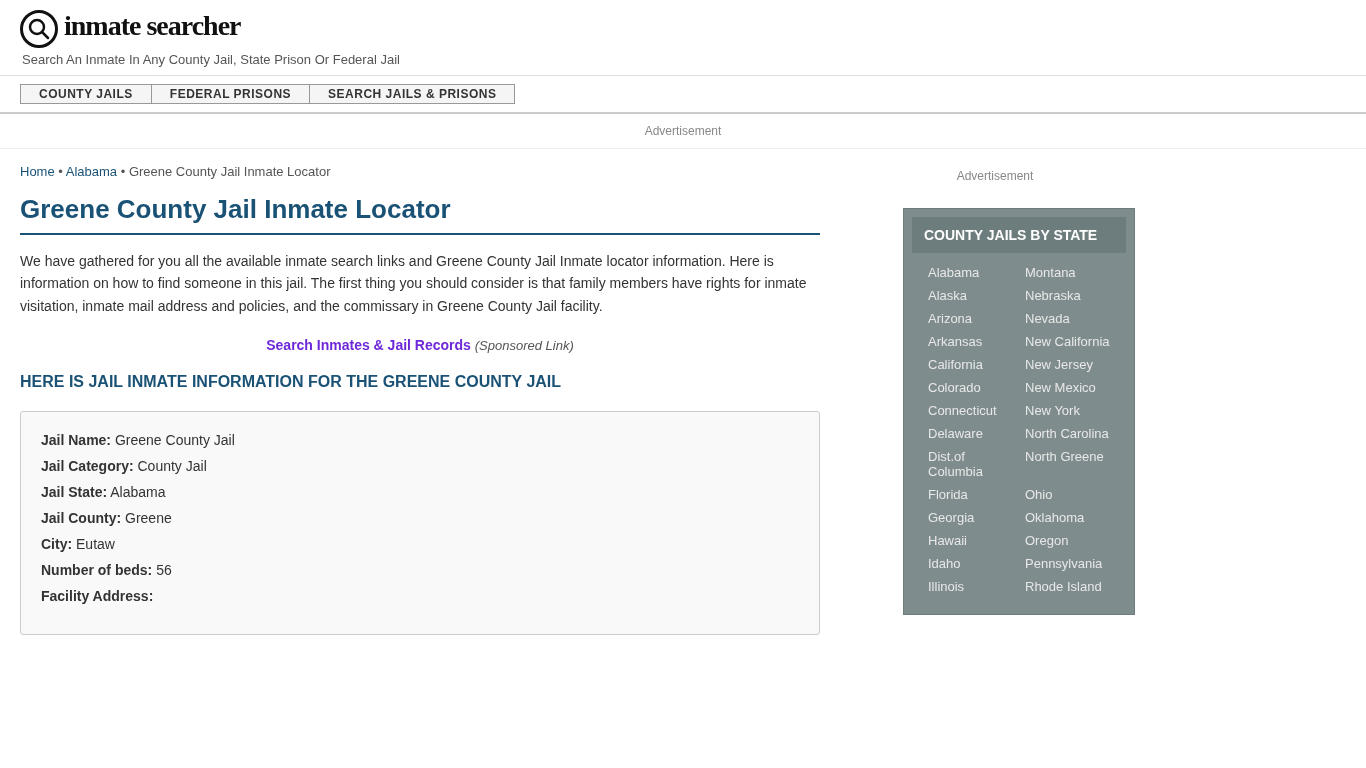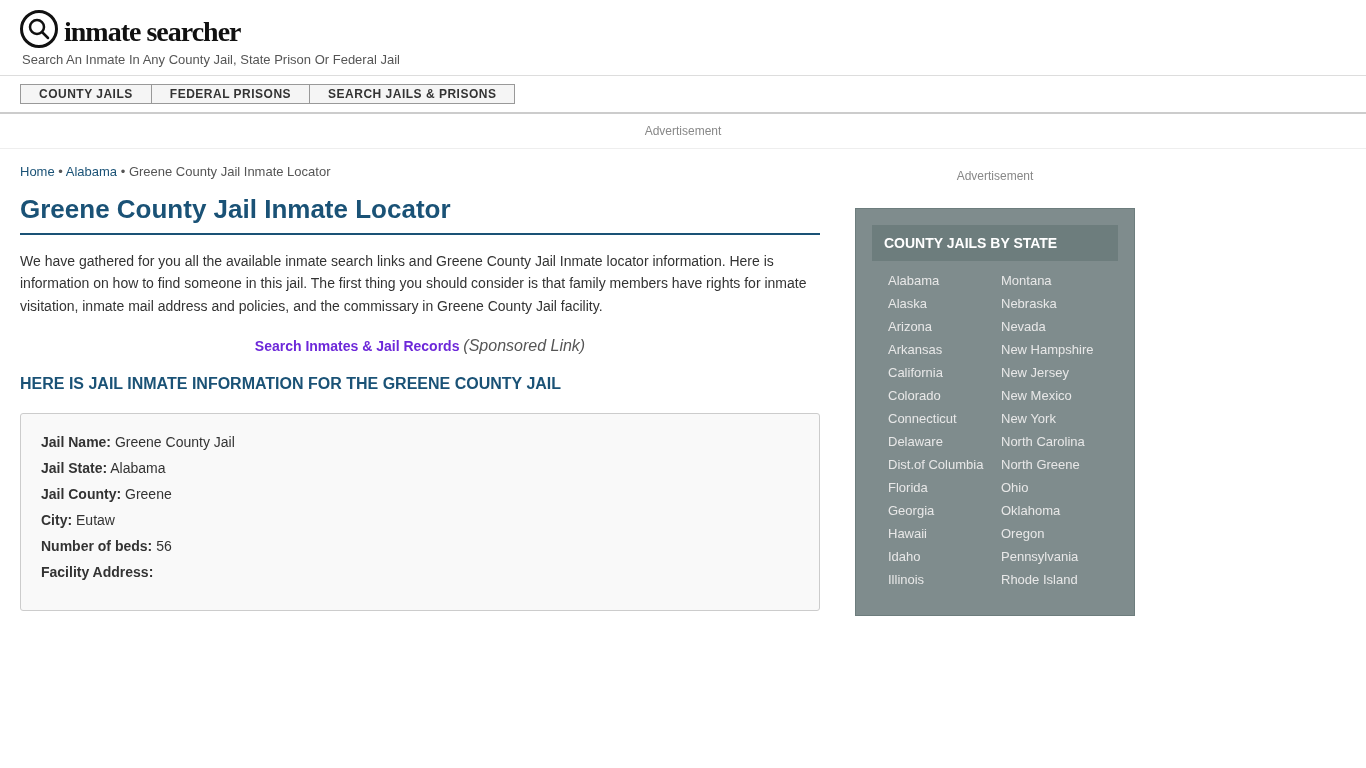--- a/index.html
+++ b/index.html
@@ -1,20 +1,20 @@
 <!DOCTYPE html>
 <html><head>
   <meta charset="utf-8">
   <style>
     * { margin: 0; padding: 0; box-sizing: border-box; }
     body { font-family: Arial, sans-serif; font-size: 14px; color: #333; background: #fff; }
     
     
     .header { padding: 10px 20px 8px 20px; border-bottom: 1px solid #ddd; }
-    .logo-area { display: flex; align-items: flex-end; gap: 6px; margin-bottom: 4px; }
+    .logo-area { display: flex; align-items: flex-start; gap: 6px; margin-bottom: 4px; }
     .logo-circle {
       width: 38px; height: 38px; border-radius: 50%; background: #fff;
       border: 3px solid #111; display: flex; align-items: center; justify-content: center;
       font-weight: bold; font-size: 18px; color: #111; flex-shrink: 0;
     }
     .logo-text { font-family: Georgia, serif; font-size: 28px; font-weight: bold; color: #111; letter-spacing: -1px; }
     .tagline { font-size: 13px; color: #555; margin-left: 0; padding-left: 2px; }
     
     
     .nav-bar { padding: 8px 20px; border-bottom: 2px solid #ccc; display: flex; gap: 0; }
@@ -39,35 +39,35 @@
     
     
     .page-title { font-size: 26px; color: #1a5276; font-weight: bold; margin-bottom: 15px; border-bottom: 2px solid #1a5276; padding-bottom: 8px; }
     
     
     .description { font-size: 14px; line-height: 1.6; color: #333; margin-bottom: 20px; }
     
     
     .search-link-area { text-align: center; margin-bottom: 20px; }
     .search-link { color: #6d28d9; font-weight: bold; text-decoration: none; font-size: 14px; }
-    .sponsored { color: #555; font-style: italic; font-size: 16px; }
+    .sponsored { color: #555; font-style: italic; font-size: 13px; }
     
     
     .section-header { color: #1a5276; font-weight: bold; font-size: 16px; margin-bottom: 20px; text-transform: uppercase; }
     
     
     .info-box { border: 1px solid #ccc; background: #f9f9f9; padding: 20px; border-radius: 3px; margin-bottom: 20px; }
     .info-row { margin-bottom: 10px; font-size: 14px; }
     .info-label { font-weight: bold; }
     
     
     .sidebar-ad { text-align: center; color: #888; font-size: 12px; margin-bottom: 15px; padding: 10px; }
     
     
-    .state-box { background: #7f8c8d; border: 1px solid #6d7d7d; padding: 16px; }
+    .state-box { background: #7f8c8d; border: 1px solid #6d7d7d; padding: 8px; margin-left: 48px; }
     .state-box-title { background: #6d7d7d; color: #fff; font-weight: bold; font-size: 14px; padding: 10px 12px; text-transform: uppercase; }
     .state-grid { display: grid; grid-template-columns: 1fr 1fr; padding: 8px 10px; gap: 0; }
     .state-link { color: #e8e8e8; text-decoration: none; font-size: 13px; padding: 4px 6px; display: block; }
   </style>
 </head>
 <body>
 
 <div class="header">
   <div class="logo-area">
     <div class="logo-circle">
@@ -113,20 +113,24 @@
     </div>
 
     <div class="section-header">HERE IS JAIL INMATE INFORMATION FOR THE GREENE COUNTY JAIL</div>
 
     <div class="info-box">
       <div class="info-row">
         <span class="info-label">Jail Name:</span>
         <span>Greene County Jail</span>
       </div>
       <div class="info-row">
+        <span class="info-label">Jail Category:</span>
+        <span>County Jail</span>
+      </div>
+      <div class="info-row">
         <span class="info-label">Jail State:</span>
         <span>Alabama</span>
       </div>
       <div class="info-row">
         <span class="info-label">Jail County:</span>
         <span>Greene</span>
       </div>
       <div class="info-row">
         <span class="info-label">City:</span>
         <span>Eutaw</span>
@@ -152,21 +156,21 @@
     <div class="state-box">
       <div class="state-box-title">COUNTY JAILS BY STATE</div>
       <div class="state-grid" id="state-grid">
       <a href="#" class="state-link">Alabama</a>
           <a href="#" class="state-link">Montana</a>
           <a href="#" class="state-link">Alaska</a>
           <a href="#" class="state-link">Nebraska</a>
           <a href="#" class="state-link">Arizona</a>
           <a href="#" class="state-link">Nevada</a>
           <a href="#" class="state-link">Arkansas</a>
-          <a href="#" class="state-link">New Hampshire</a>
+          <a href="#" class="state-link">New California</a>
           <a href="#" class="state-link">California</a>
           <a href="#" class="state-link">New Jersey</a>
           <a href="#" class="state-link">Colorado</a>
           <a href="#" class="state-link">New Mexico</a>
           <a href="#" class="state-link">Connecticut</a>
           <a href="#" class="state-link">New York</a>
           <a href="#" class="state-link">Delaware</a>
           <a href="#" class="state-link">North Carolina</a>
           <a href="#" class="state-link">Dist.of Columbia</a>
           <a href="#" class="state-link">North Greene</a>

